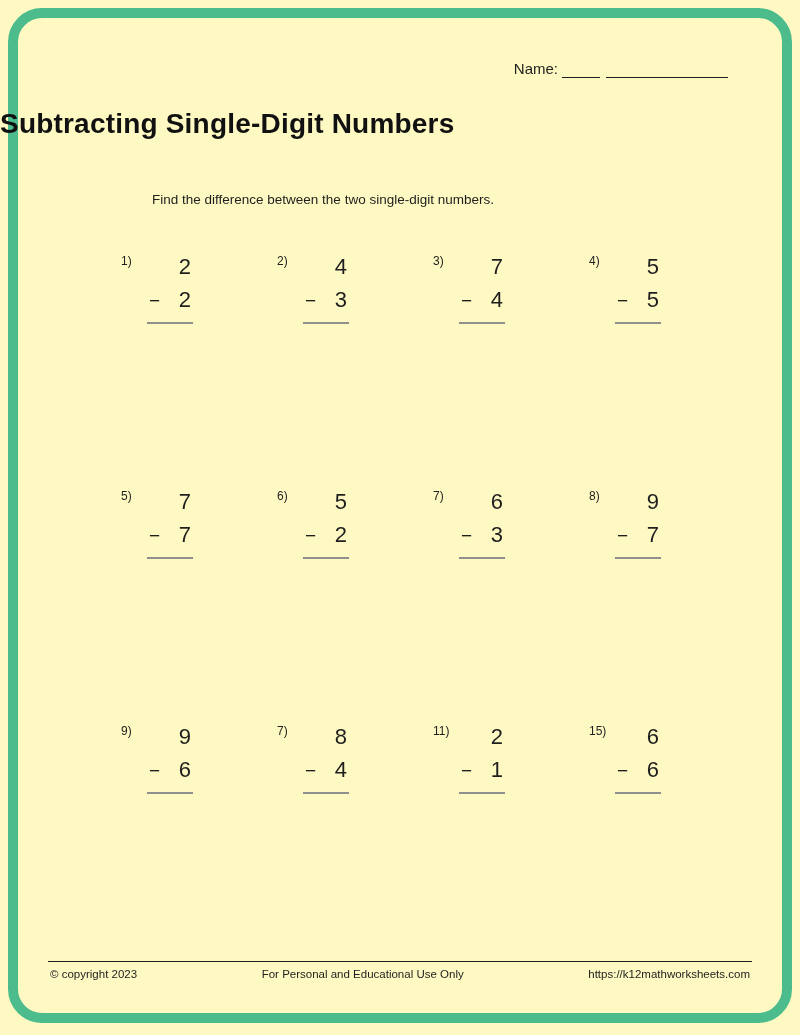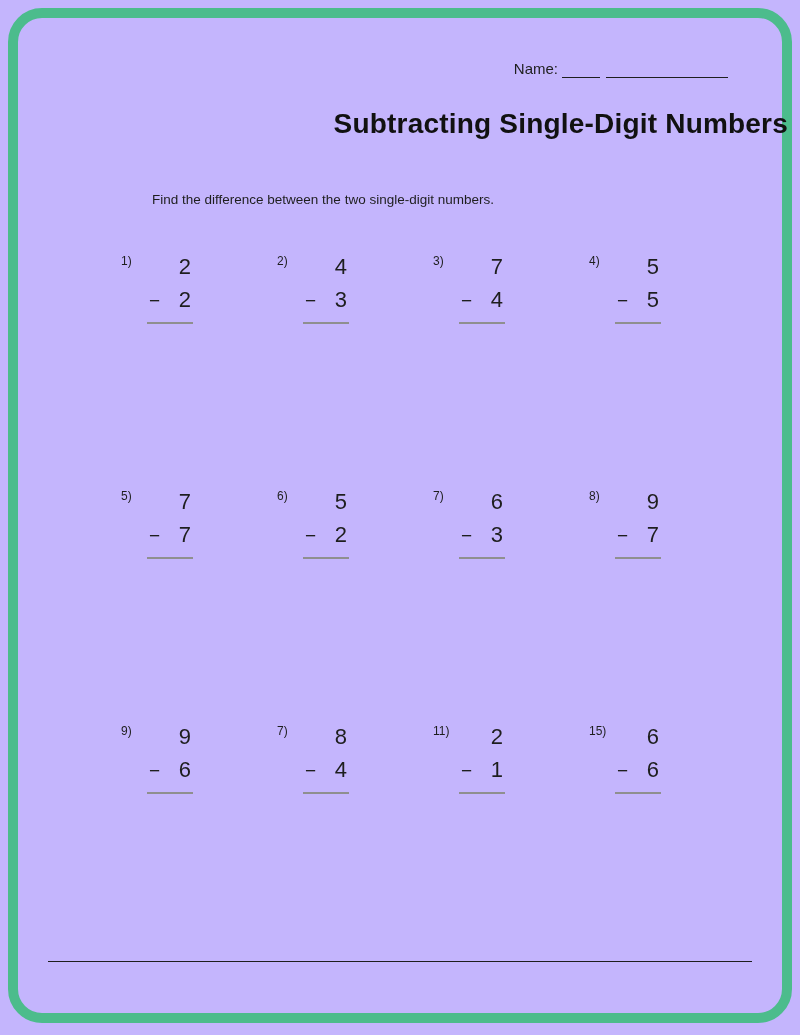--- a/index.html
+++ b/index.html
@@ -4,21 +4,21 @@
 <style>
   * { margin:0; padding:0; box-sizing:border-box; }
   html,body { background:#ffffff; }
   body {
     font-family: "Liberation Sans", sans-serif;
     color:#1e1e1e;
     width:800px; height:1035px;
     position:relative;
     overflow:hidden;
   }
-  .sheet { position:absolute; inset:0; background:#c4b5fd; }
+  .sheet { position:absolute; inset:0; background:#fef9c3; }
 
   .border-frame {
     position:absolute;
     left:8px; top:8px; right:8px; bottom:12px;
     border:10px solid #4CBC8C;
     border-radius:34px;
     pointer-events:none;
   }
 
   
@@ -34,21 +34,21 @@
     border-bottom:1.5px solid #1e1e1e;
     height:18px;
   }
   .name-seg.s1 { width:38px; margin-left:4px; }
   .name-seg.s2 { width:122px; margin-left:6px; }
 
   
   .title {
     position:absolute;
     top:108px; left:0; right:12px;
-    text-align:right;
+    text-align:left;
     font-size:28px;
     font-weight:700;
     color:#111111;
     letter-spacing:0.2px;
   }
 
   
   .instructions {
     position:absolute;
     top:192px; left:122px;
@@ -285,14 +285,19 @@
           <span class="minus">−</span>
           <span class="digit-bottom">6</span>
         </div>
         <div class="answer-line"></div>
       </div>
     </div>
 
   </div>
 
   <div class="footer-rule"></div>
+  <div class="footer">
+    <span>© copyright 2023</span>
+    <span class="center">For Personal and Educational Use Only</span>
+    <span>https://k12mathworksheets.com</span>
+  </div>
 
 </div>
 
 </body></html>

